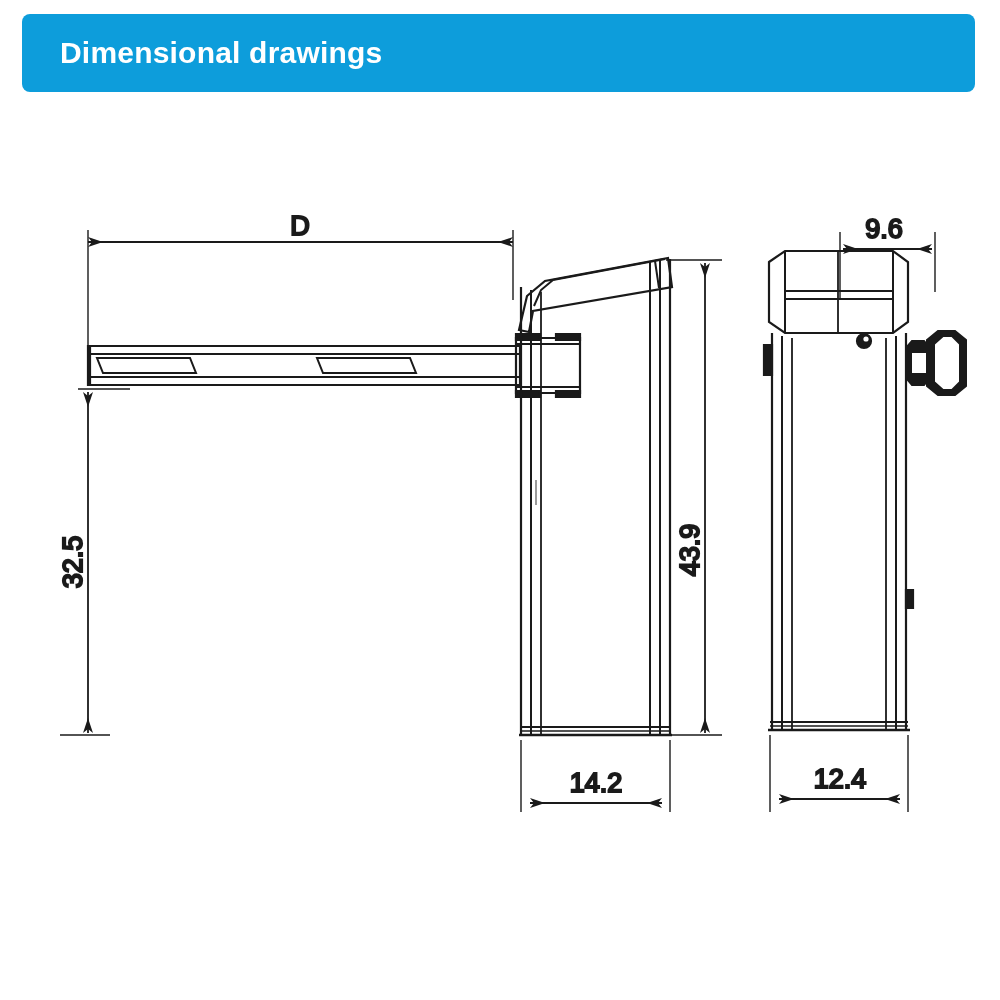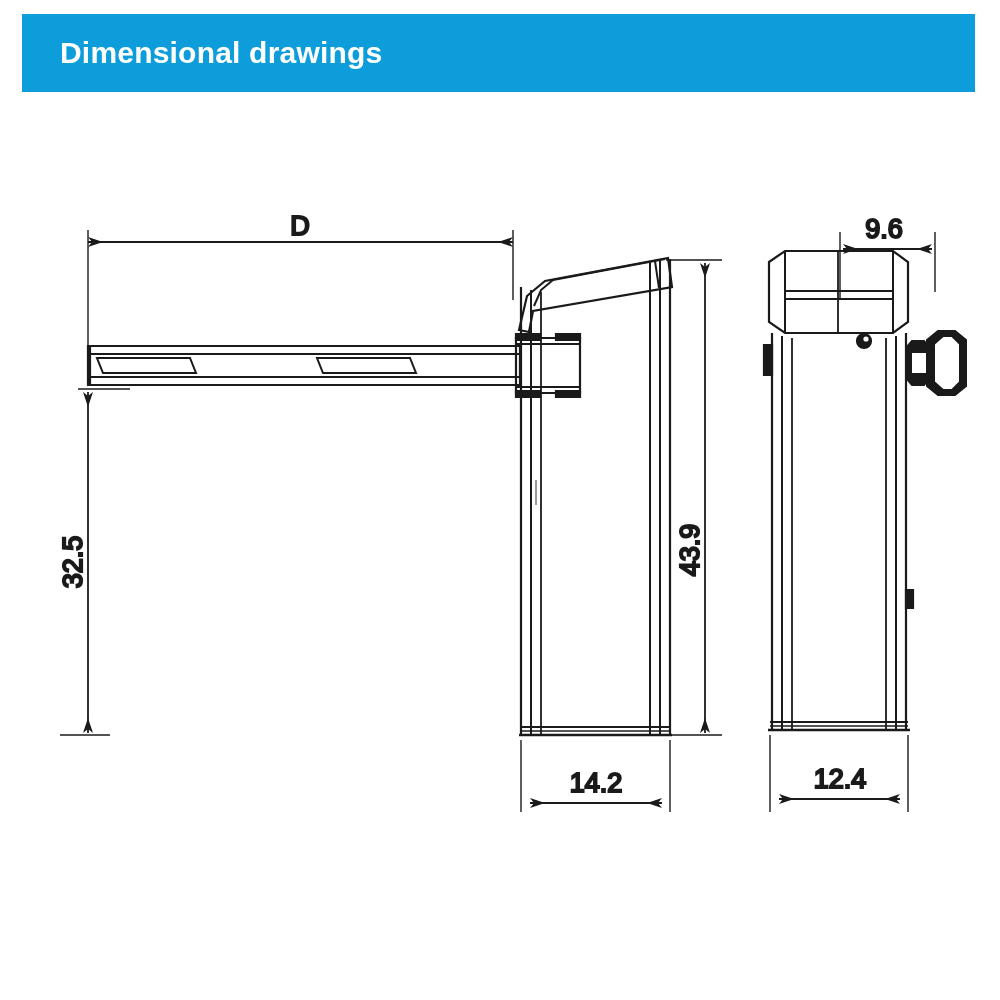--- a/index.html
+++ b/index.html
@@ -21,20 +21,21 @@
     background: #ffffff;
   }
   #header-bar {
     position: absolute;
     left: 22px;
     top: 14px;
     width: 953px;
     height: 78px;
     background: #0d9ddb;
     box-sizing: border-box;
+    border-radius: 8px;
   }
   #header-title {
     position: absolute;
     left: 38px;
     top: 50%;
     transform: translateY(-50%);
     color: #ffffff;
     font-size: 30px;
     font-weight: bold;
     letter-spacing: 0.2px;

